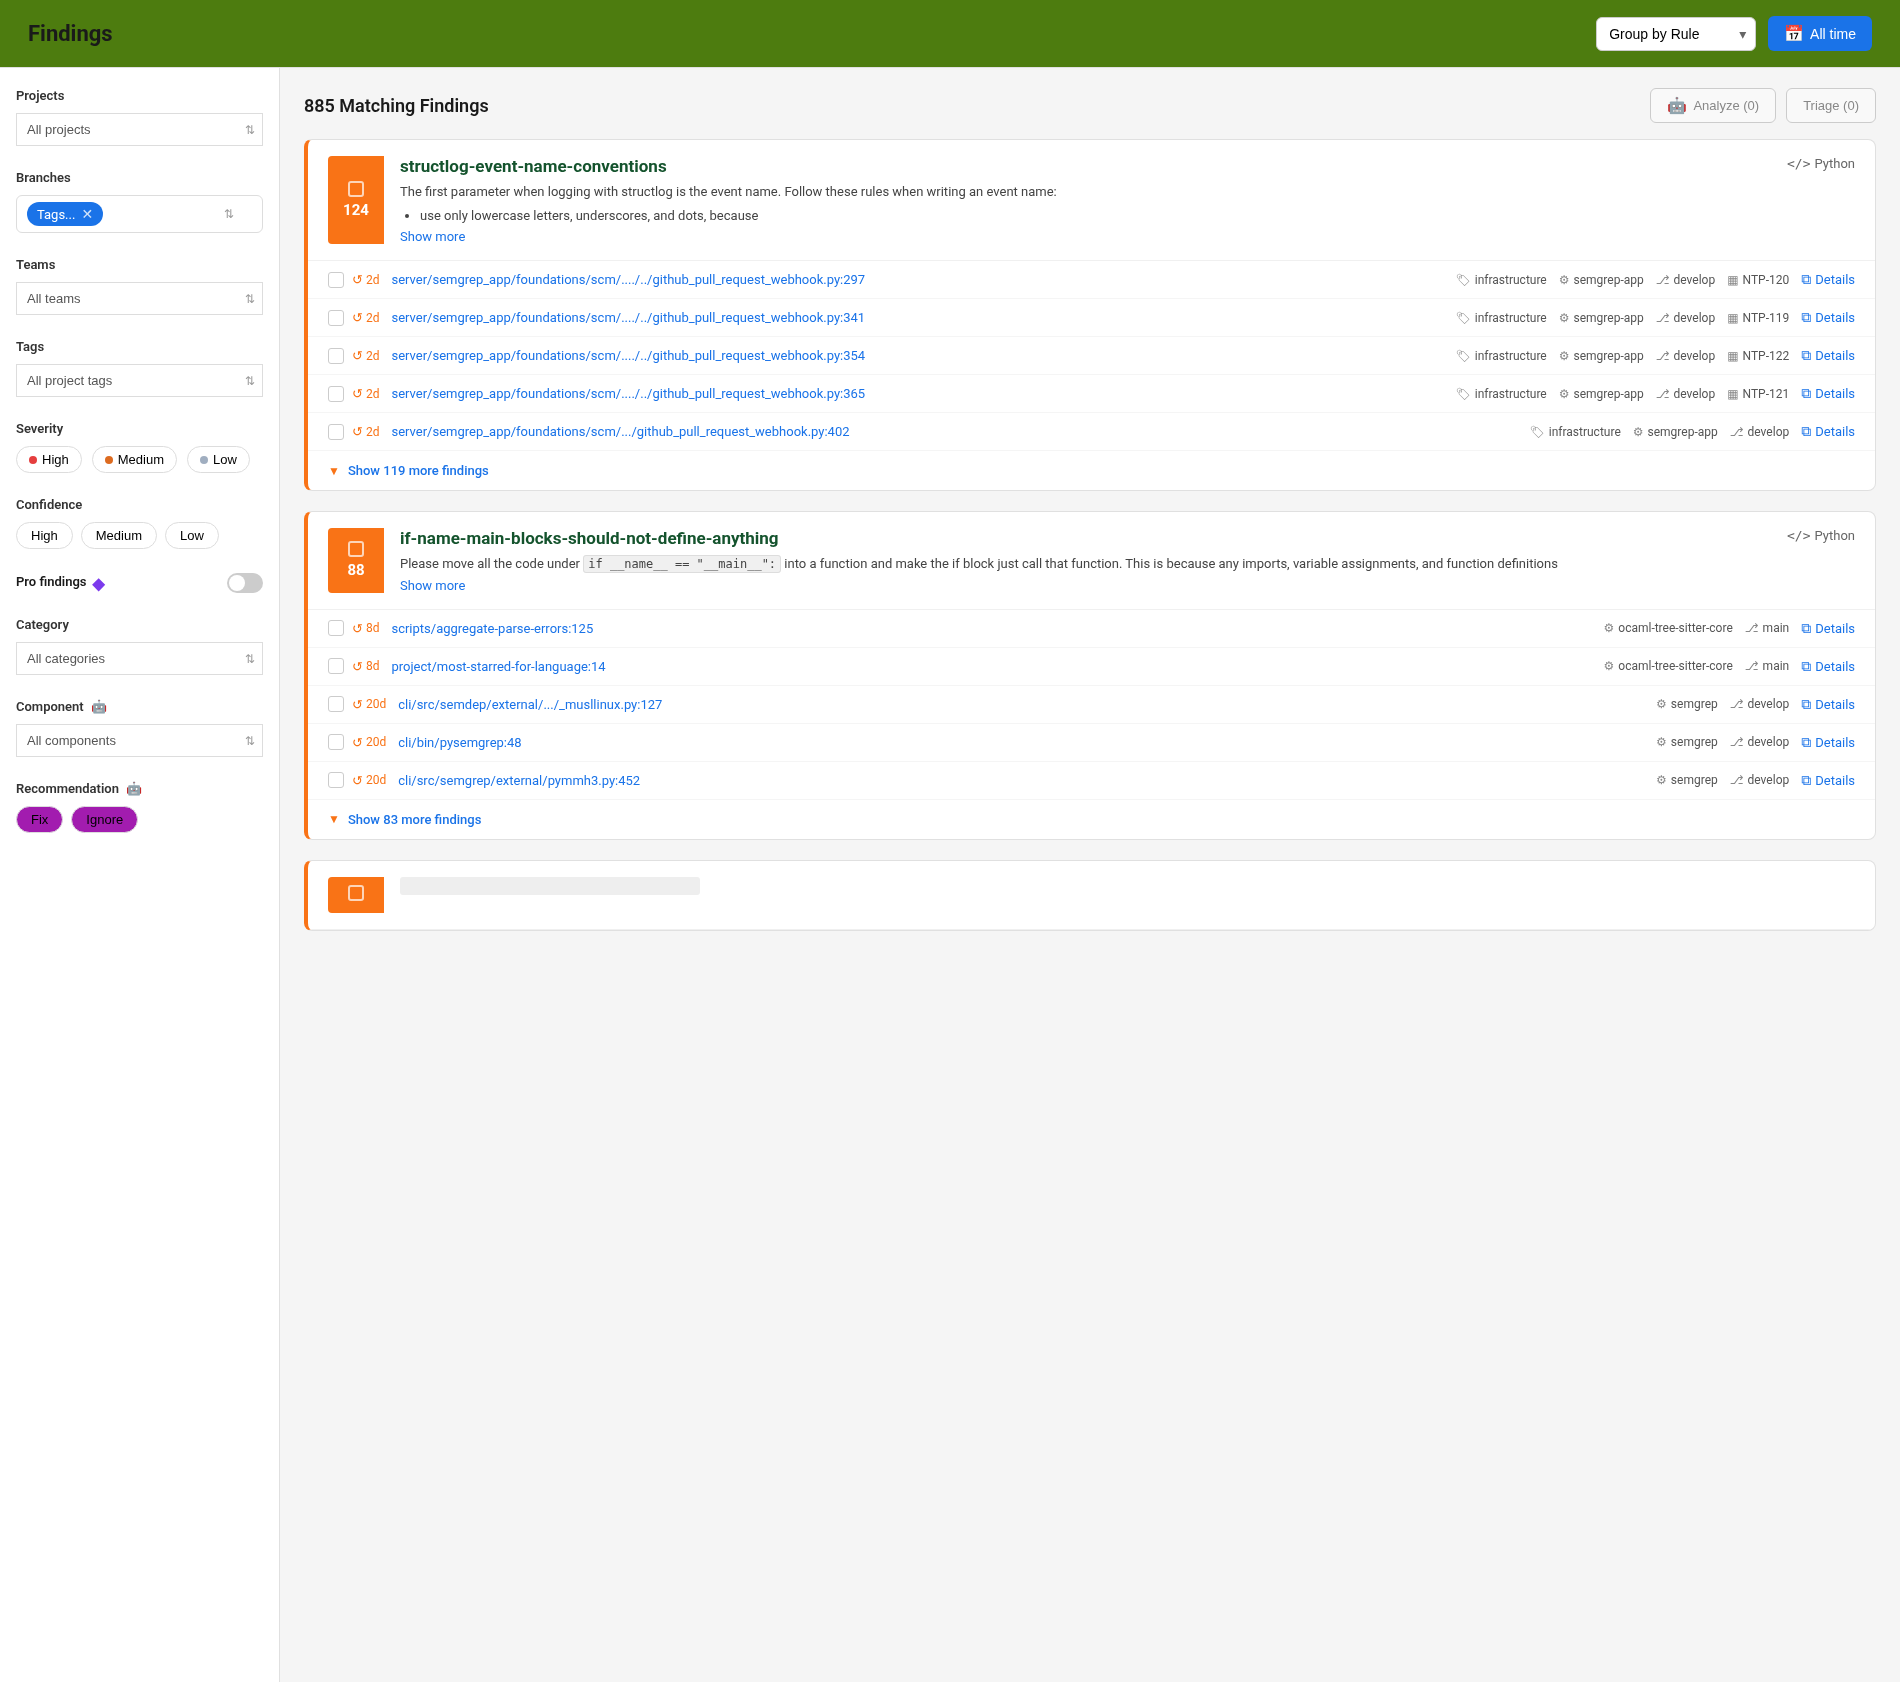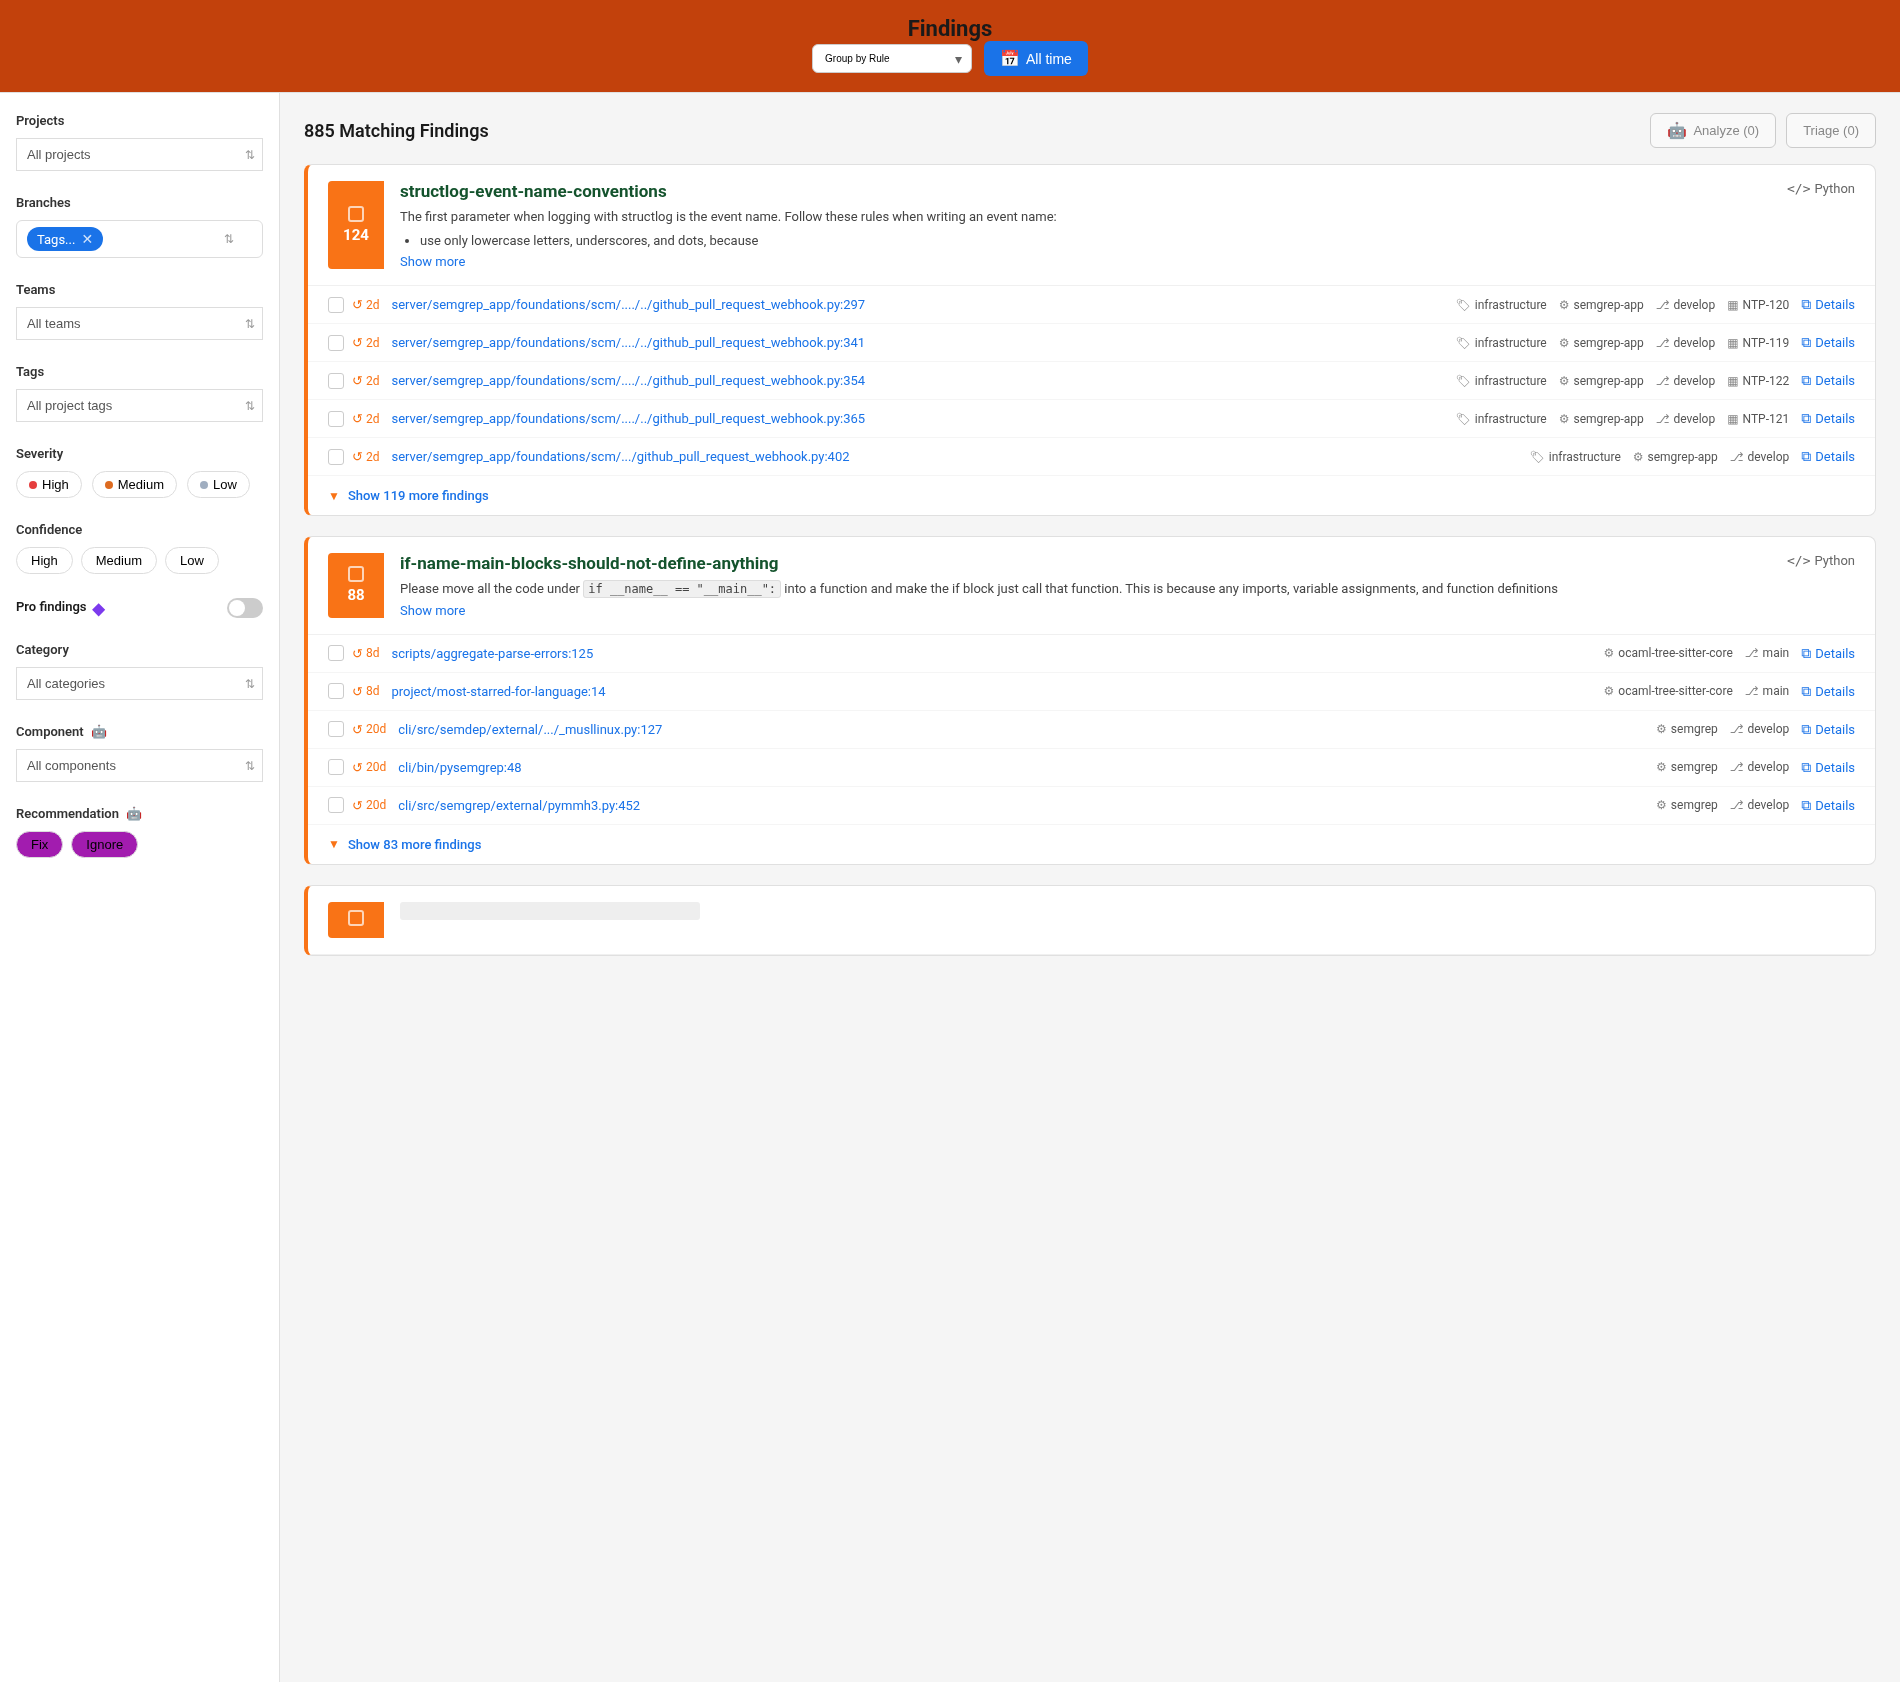--- a/index.html
+++ b/index.html
@@ -1,24 +1,24 @@
 <!DOCTYPE html>
 <html><head>
   <meta charset="utf-8">
   <style>
     * { box-sizing: border-box; margin: 0; padding: 0; }
     body { font-family: -apple-system, BlinkMacSystemFont, 'Segoe UI', Roboto, sans-serif; font-size: 14px; color: #1a1a1a; background: #f5f5f5; }
 
     .app { display: flex; flex-direction: column; height: 100vh; }
 
     
-    .header { background: #c2410c; padding: 16px 28px; display: flex; align-items: center; justify-content: space-between; border-bottom: 1px solid #e0e0e0; flex-direction: column; }
+    .header { background: #4d7c0f; padding: 16px 28px; display: flex; align-items: center; justify-content: space-between; border-bottom: 1px solid #e0e0e0; }
     .header-title { font-size: 22px; font-weight: 700; }
     .header-controls { display: flex; align-items: center; gap: 12px; }
-    .group-by-select { border: 1px solid #ccc; border-radius: 6px; padding: 8px 32px 8px 12px; font-size: 10px; background: #fff; appearance: none; cursor: pointer; min-width: 160px; }
+    .group-by-select { border: 1px solid #ccc; border-radius: 6px; padding: 8px 32px 8px 12px; font-size: 14px; background: #fff; appearance: none; cursor: pointer; min-width: 160px; }
     .select-wrapper { position: relative; }
     .select-wrapper::after { content: '▾'; position: absolute; right: 10px; top: 50%; transform: translateY(-50%); pointer-events: none; color: #666; }
     .btn-all-time { background: #1a73e8; color: #fff; border: none; border-radius: 6px; padding: 8px 16px; font-size: 14px; cursor: pointer; display: flex; align-items: center; gap: 6px; font-weight: 500; }
     .calendar-icon { font-size: 16px; }
 
     
     .body { display: flex; flex: 1; overflow: hidden; }
 
     
     .sidebar { width: 280px; min-width: 280px; background: #fff; border-right: 1px solid #e0e0e0; overflow-y: auto; padding: 20px 16px; }

